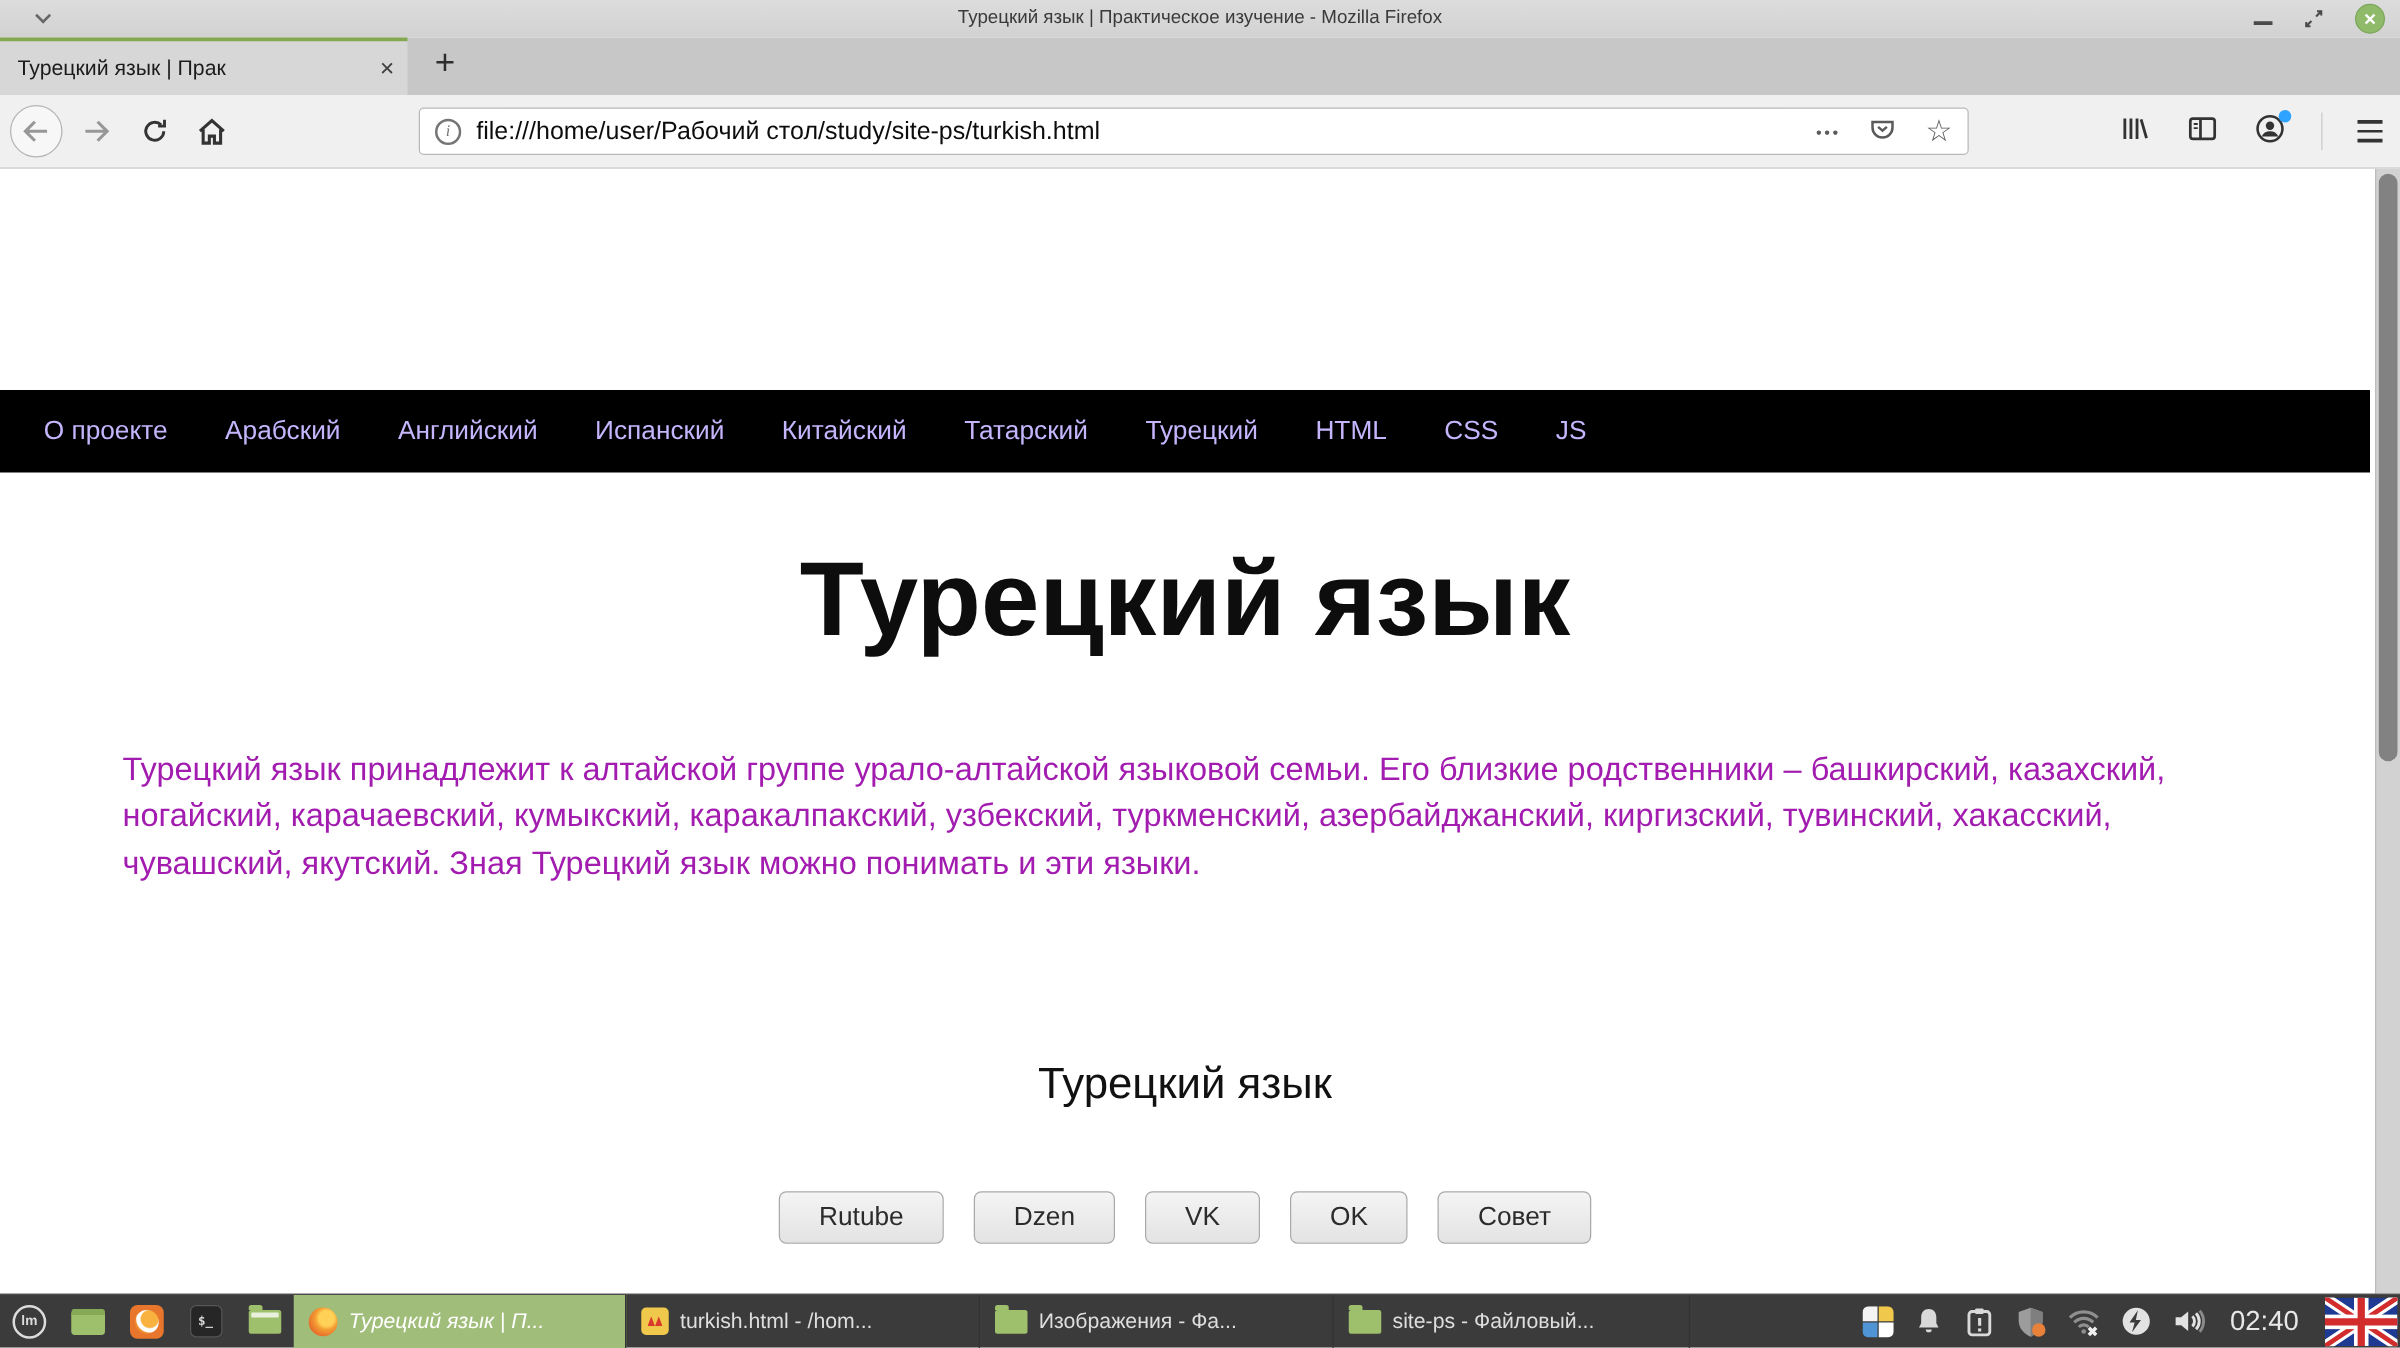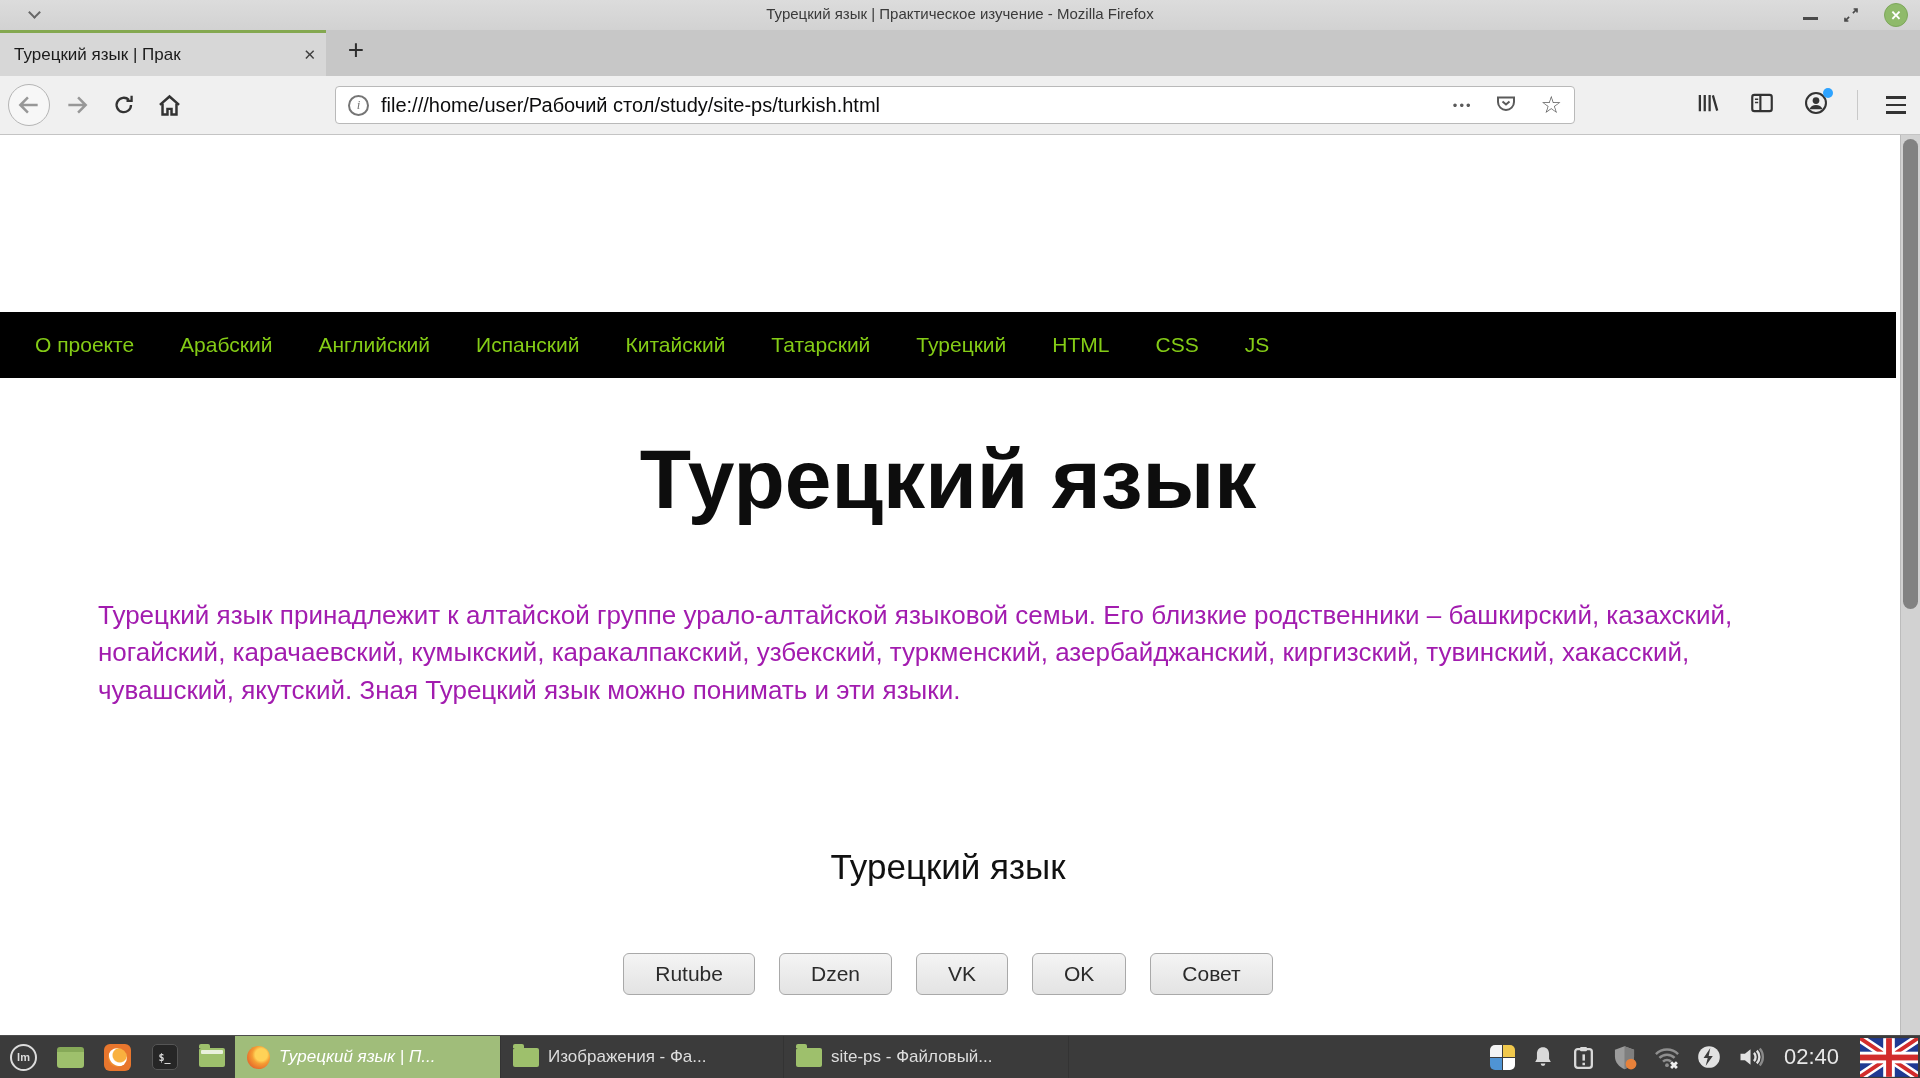--- a/index.html
+++ b/index.html
@@ -60,21 +60,21 @@
   .hamburger span { width:20px; height:2.5px; background:#333; }
 
   
   .content { position:absolute; top:135px; left:0; width:1920px; height:900px;
     background:#fff; overflow:hidden; }
   .banner { position:absolute; top:13px; left:10px; width:1884px; height:164px;
     display:flex; align-items:center; justify-content:center; }
   .banner-title { color:#fcfcea; font-size:42px; }
   .sitenav { position:absolute; top:177px; left:0; width:1896px; height:66px;
     display:flex; align-items:center; gap:46px; padding-left:35px; }
-  .sitenav .navlink { color:#84cc16; font-size:21px; cursor:pointer; }
+  .sitenav .navlink { color:#c4b5fd; font-size:21px; cursor:pointer; }
   .page-h1 { position:absolute; top:296px; left:0; width:1896px; text-align:center;
     font-size:84px; font-weight:bold; color:#0d0d0d; }
   .page-para { position:absolute; top:462px; left:98px; width:1700px; font-size:26px;
     line-height:1.44; text-align:left; color:#a21caf; }
   .page-sub { position:absolute; top:712px; left:0; width:1896px; text-align:center;
     font-size:35px; color:#111; }
   .btnrow { position:absolute; top:818px; left:0; width:1896px; display:flex;
     justify-content:center; gap:24px; }
   .pagebtn { background:linear-gradient(#f4f4f4,#e3e3e3); border:1px solid #a9a9a9;
     border-radius:6px; font-size:21px; color:#2b2b2b; padding:8px 31px;
@@ -273,20 +273,24 @@
     </div>
     <div class="launcher">
       <span class="folder launch"></span>
     </div>
 
     <div class="taskwin active" style="width: 266px; background: rgb(160, 189, 122);">
       <span class="ffx-mini"></span>
       <span>Турецкий язык | П...</span>
     </div>
     <div class="taskwin" style="width:283px">
+      <span class="edit-tile"></span>
+      <span>turkish.html - /hom...</span>
+    </div>
+    <div class="taskwin" style="width:283px">
       <span class="folder"></span>
       <span>Изображения - Фа...</span>
     </div>
     <div class="taskwin" style="width:285px">
       <span class="folder"></span>
       <span>site-ps - Файловый...</span>
     </div>
 
     <div class="tray">
       <span class="tray-icon">

